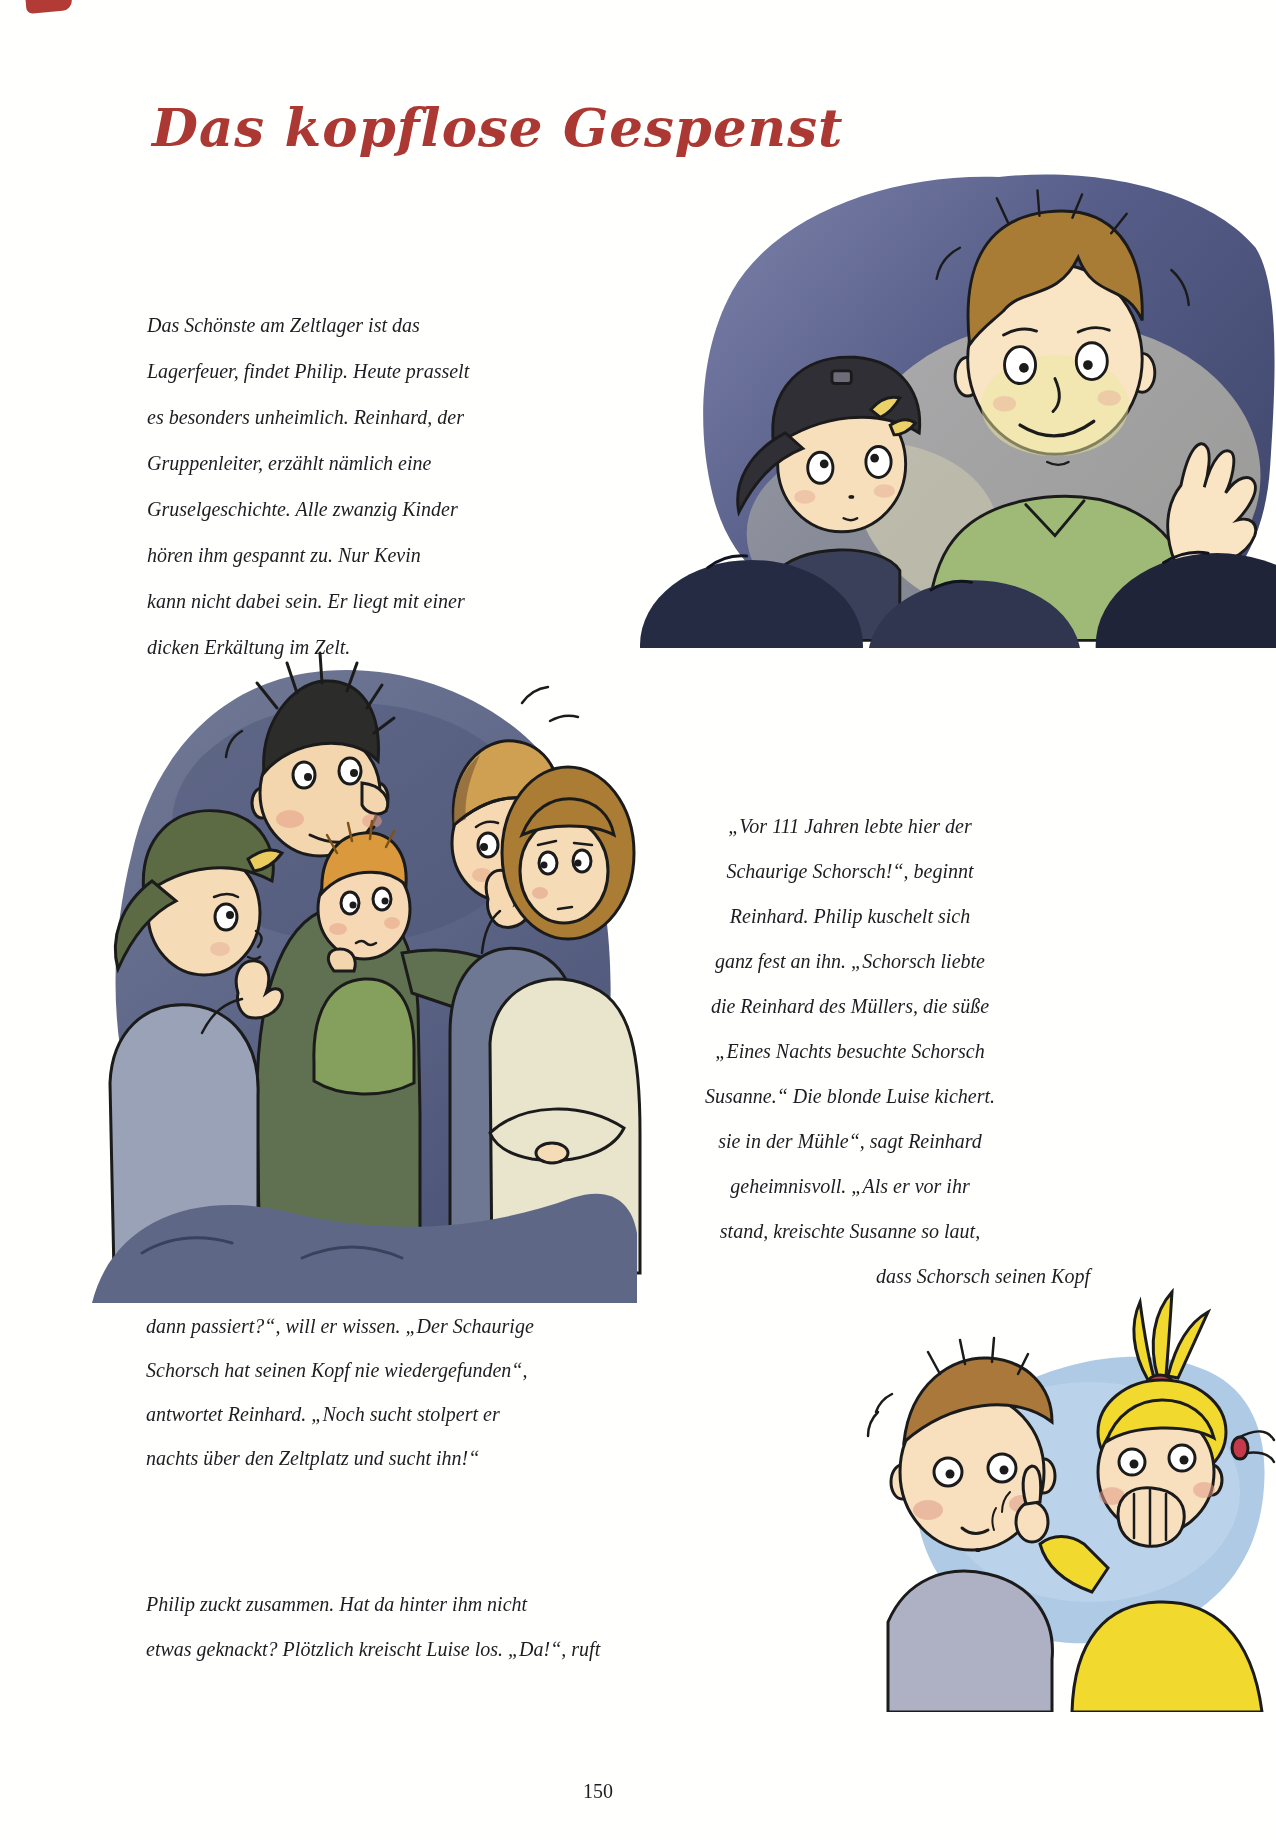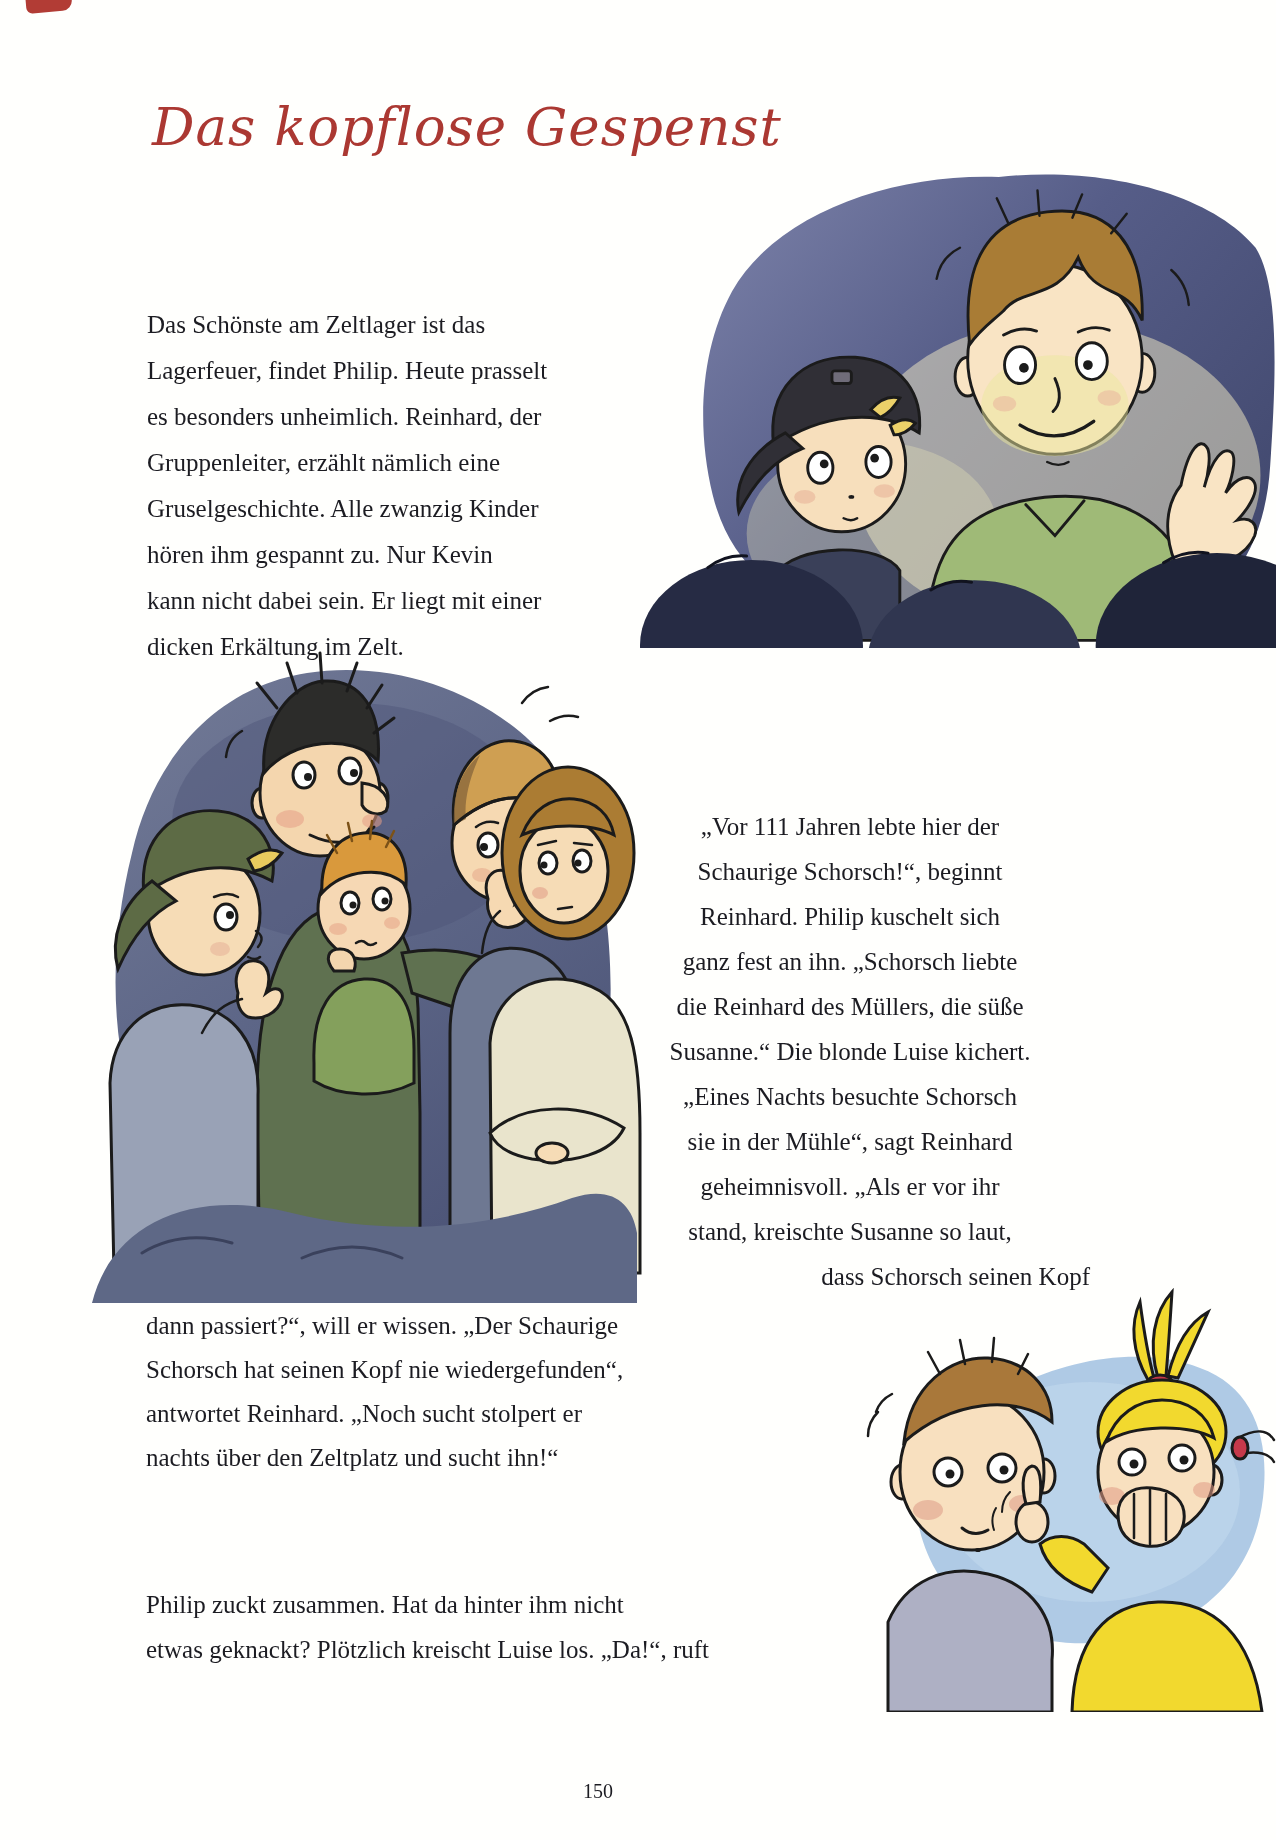--- a/index.html
+++ b/index.html
@@ -8,24 +8,24 @@
     background:#fffffd; overflow:hidden;
     font-family:"Liberation Serif","DejaVu Serif",serif;
     color:#1c1c22;
   }
   .scan-mark {
     position:absolute; left:26px; top:-4px; width:46px; height:16px;
     background:#b23c35; border-radius:0 0 10px 6px; transform:rotate(-5deg);
   }
   .title {
     position:absolute; left:152px; top:96px;
-    font-family:"DejaVu Serif",serif; font-style:italic; font-weight:normal;
+    font-family:"DejaVu Serif",serif; font-style:italic; font-weight:bold;
     font-size:53px; letter-spacing:1px; color:#ab3832;
   }
-  .para { position:absolute; font-size:25px; line-height:45px; }
+  .para { position:absolute; font-size:20px; line-height:45px;font-style:italic; }
   .tline { white-space:nowrap; }
   .intro     { left:147px; top:302px;  line-height:46px; }
   .right-col { left:610px; top:804px;  width:480px; text-align:center; }
   .right-col .tline:last-child { text-align:right; padding-left:8px; }
   .full-para { left:146px; top:1304px; line-height:44px; }
   .final-para{ left:146px; top:1582px; }
   .page-number { position:absolute; left:528px; top:1780px; width:140px; text-align:center; font-size:20px; }
   .illus { position:absolute; }
   .illus svg { display:block; }
   .i1 { left:640px; top:148px;  width:636px; height:500px; }
@@ -214,22 +214,22 @@
       </g>
     </svg>
   </div>
 
   <div class="para right-col">
       <div class="tline">„Vor 111 Jahren lebte hier der</div>
       <div class="tline">Schaurige Schorsch!“, beginnt</div>
       <div class="tline">Reinhard. Philip kuschelt sich</div>
       <div class="tline">ganz fest an ihn. „Schorsch liebte</div>
       <div class="tline">die Reinhard des Müllers, die süße</div>
+      <div class="tline">„Eines Nachts besuchte Schorsch</div>
       <div class="tline">Susanne.“ Die blonde Luise kichert.</div>
-      <div class="tline">„Eines Nachts besuchte Schorsch</div>
       <div class="tline">sie in der Mühle“, sagt Reinhard</div>
       <div class="tline">geheimnisvoll. „Als er vor ihr</div>
       <div class="tline">stand, kreischte Susanne so laut,</div>
       <div class="tline">dass Schorsch seinen Kopf</div>
     </div>
 
   <div class="para full-para">
       <div class="tline">dann passiert?“, will er wissen. „Der Schaurige</div>
       <div class="tline">Schorsch hat seinen Kopf nie wiedergefunden“,</div>
       <div class="tline">antwortet Reinhard. „Noch sucht stolpert er</div>

